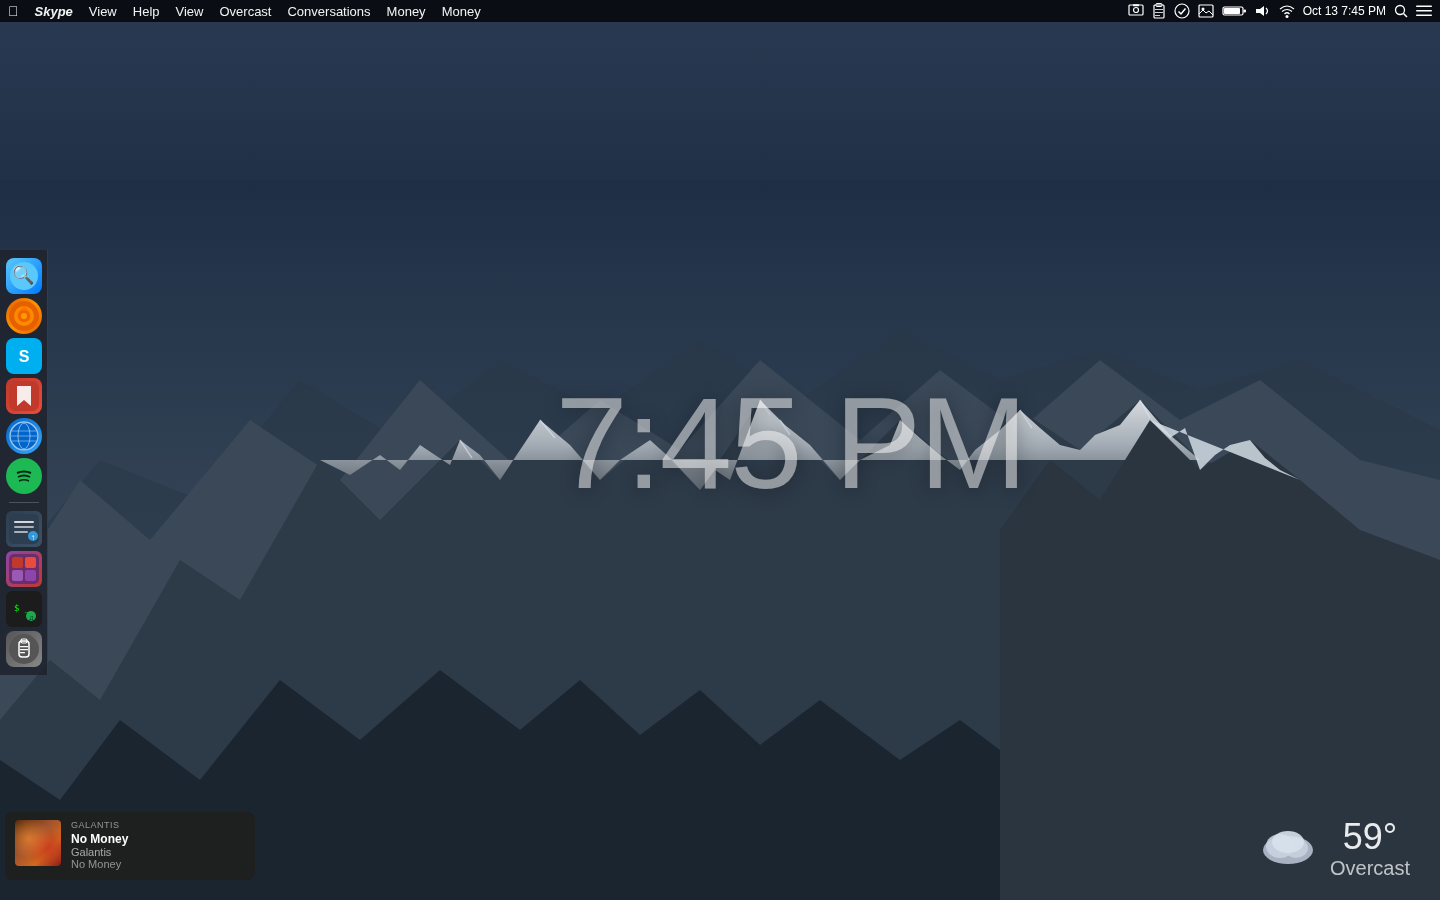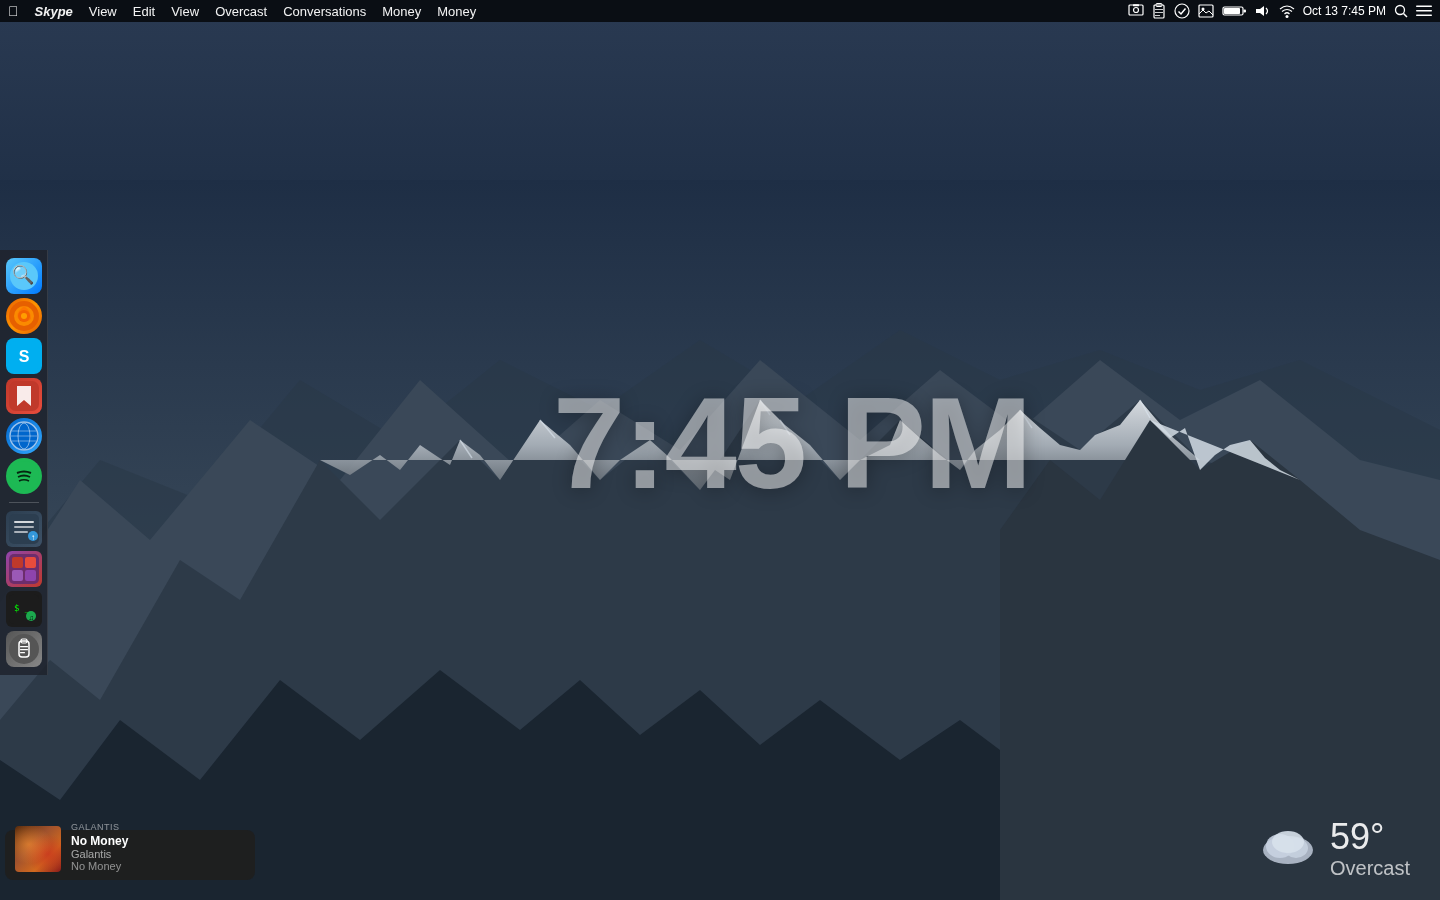--- a/index.html
+++ b/index.html
@@ -202,21 +202,21 @@
     }
 
     
     .clock-display {
       position: absolute;
       top: 50%;
       left: 50%;
       transform: translate(-35%, -55%);
       color: rgba(255, 255, 255, 0.5);
       font-size: 130px;
-      font-weight: 700;
+      font-weight: 400;
       letter-spacing: -2px;
       z-index: 10;
       text-shadow: 0 2px 20px rgba(0,0,0,0.3);
       white-space: nowrap;
       font-family: -apple-system, 'Helvetica Neue', sans-serif;
     }
 
     
     .weather-widget {
       position: absolute;
@@ -227,21 +227,21 @@
       gap: 12px;
       z-index: 10;
     }
 
     .weather-icon-cloud {
       font-size: 48px;
       color: rgba(255,255,255,0.75);
     }
 
     .weather-info {
-      text-align: left;
+      text-align: center;
     }
 
     .weather-temp {
       font-size: 36px;
       font-weight: 200;
       color: rgba(255,255,255,0.9);
       line-height: 1;
     }
 
     .weather-condition {
@@ -249,25 +249,25 @@
       color: rgba(255,255,255,0.7);
       margin-top: 2px;
     }
 
     
     .music-notification {
       position: absolute;
       bottom: 20px;
       left: 5px;
       width: 250px;
-      height: 50px;
+      height: 68px;
       background: rgba(30, 30, 30, 0.92);
       border-radius: 8px;
       display: flex;
-      align-items: flex-end;
+      align-items: flex-start;
       padding: 8px 10px;
       gap: 10px;
       z-index: 100;
     }
 
     .album-art {
       width: 46px;
       height: 46px;
       border-radius: 4px;
       background: linear-gradient(135deg, #8b4513 0%, #d2691e 30%, #ff6b35 60%, #c0392b 100%);
@@ -371,21 +371,21 @@
   <path d="M1000,350 L1050,280 L1100,320 L1150,240 L1200,290 L1250,260 L1300,300 L1360,350 L1440,380 L1440,720 L1000,720 Z" fill="#2a3540"></path>
 
   <path d="M1150,240 L1170,258 L1185,248 L1200,290 L1215,275 L1230,265 L1250,260 L1265,278 L1280,290 L1300,300 Z" fill="rgba(210,220,228,0.85)"></path>
 </svg>
 
 <div class="menubar">
   <div class="menubar-left">
     <span class="menu-item apple-logo"></span>
     <span class="menu-item menu-item-bold">Skype</span>
     <span class="menu-item">View</span>
-    <span class="menu-item">Edit</span>
+    <span class="menu-item">Help</span>
     <span class="menu-item">View</span>
     <span class="menu-item">Overcast</span>
     <span class="menu-item">Conversations</span>
     <span class="menu-item">Money</span>
     <span class="menu-item">Money</span>
   </div>
   <div class="menubar-right">
 
     <span class="status-icon">
       <svg width="16" height="14" viewBox="0 0 16 14" fill="white">

